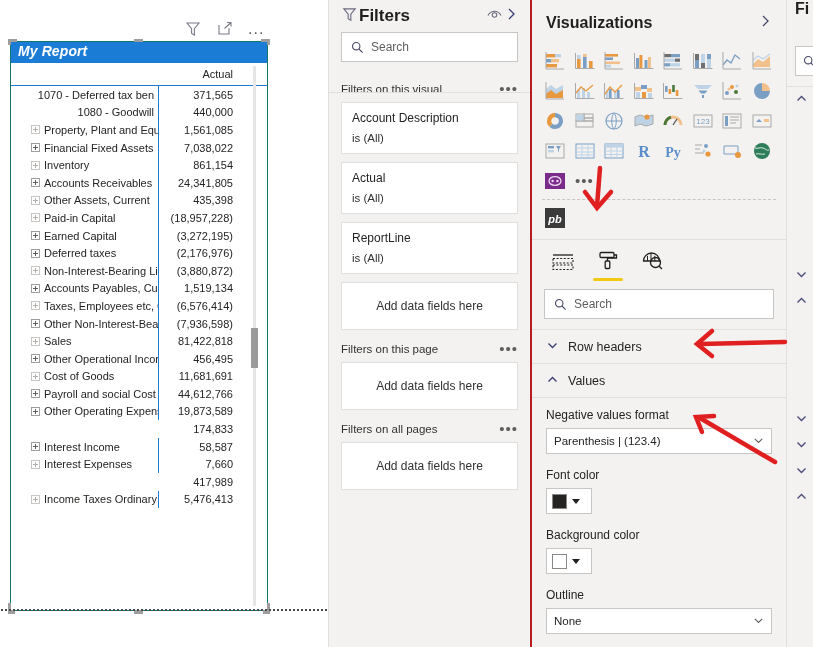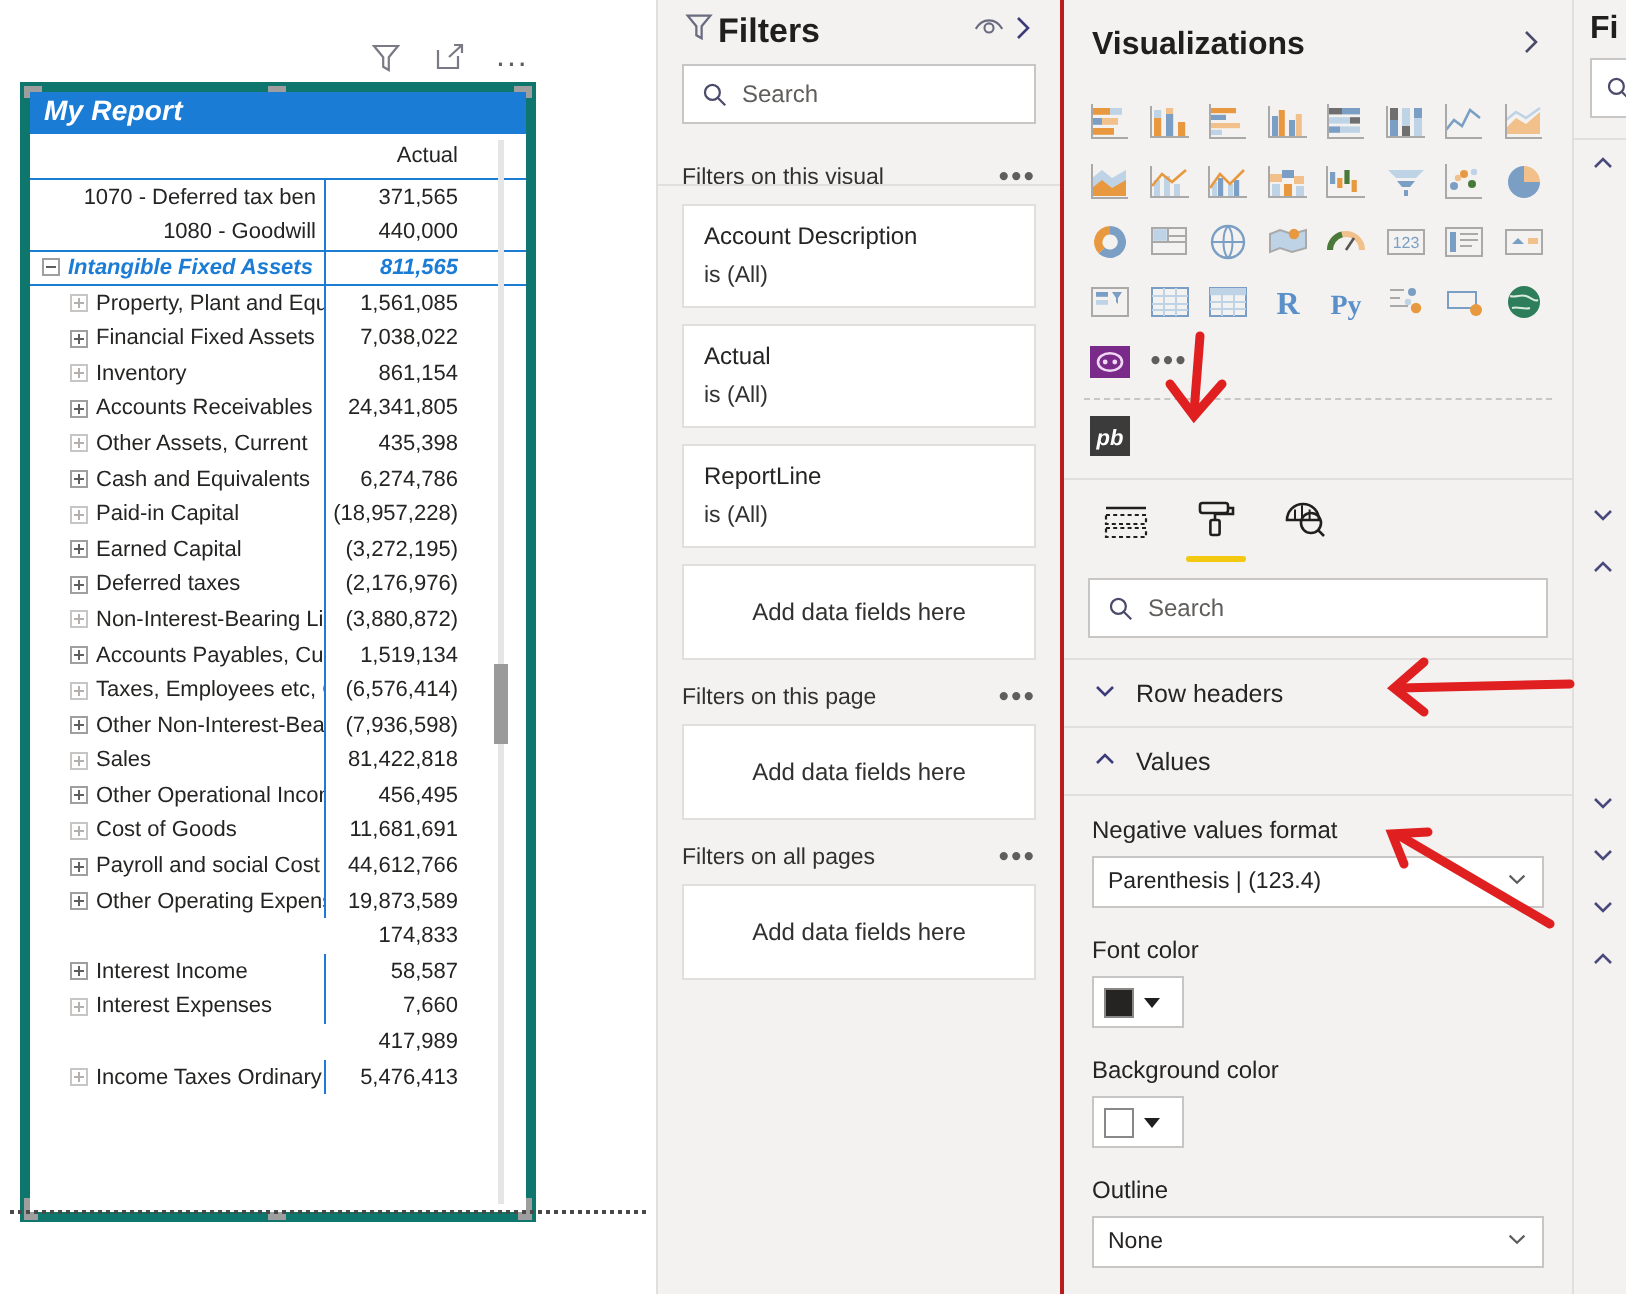--- a/index.html
+++ b/index.html
@@ -26,21 +26,21 @@
   .vt-icon { width: 18px; height: 18px; display: block; cursor: pointer; }
   .vt-dots {
     font-size: 16px; color: #605e5c; letter-spacing: 1px;
     line-height: 10px; cursor: pointer; user-select: none;
   }
 
   
   .sel-frame {
     position: absolute; left: 10px; top: 41px;
     width: 258px; height: 570px;
-    border: 5px solid #0f766e;
+    border: 1px solid #0f766e;
     background: #ffffff;
   }
   .sel-frame.dotted-bottom::after {
     content: ""; position: absolute; left: -10px; right: -60px; bottom: -1px;
     border-bottom: 2px dotted #4c4a48;
   }
   .handle {
     position: absolute; width: 9px; height: 6px; background: #9e9e9e;
   }
   .h-tm { top: -3px; left: 50%; margin-left: -5px; }
@@ -221,21 +221,21 @@
   .caret-sm {
     width: 0; height: 0; border-left: 4px solid transparent;
     border-right: 4px solid transparent; border-top: 5px solid #201f1e;
   }
 
   
   .fields-pane {
     flex: 1 1 auto; height: 647px; background: #f3f2f1;
     border-left: 1px solid #e1dfdd; position: relative; overflow: hidden;
   }
-  .fields-head { height: 29px; display: flex; align-items: center; padding-left: 8px; }
+  .fields-head { height: 46px; display: flex; align-items: flex-start; padding-left: 8px; }
   .fields-title { font-size: 16px; font-weight: bold; color: #201f1e; white-space: nowrap; }
   .fields-search {
     margin: 0 0 0 8px; height: 30px; width: 40px; background: #fff;
     border: 1px solid #c8c6c4; display: flex; align-items: center; padding-left: 7px;
   }
   .fields-div { height: 1px; background: #e1dfdd; margin-top: 10px; }
   .fitem {
     display: flex; align-items: center; gap: 6px; height: 26px;
     padding-left: 8px; font-size: 12px; color: #252423; white-space: nowrap;
   }
@@ -286,27 +286,20 @@
                 <span>1070 - Deferred tax ben</span>
               </div>
               <div class="rvalue">371,565</div>
             </div>
             <div class="m-row">
               <div class="rlabel indented">
                 <span>1080 - Goodwill</span>
               </div>
               <div class="rvalue">440,000</div>
             </div>
-            <div class="m-row subtotal">
-              <div class="rlabel">
-                <span class="expander"></span>
-                <span>Intangible Fixed Assets</span>
-              </div>
-              <div class="rvalue">811,565</div>
-            </div>
             <div class="m-row">
               <div class="rlabel">
                 <span class="expander plus faint"></span>
                 <span>Property, Plant and Equipm</span>
               </div>
               <div class="rvalue">1,561,085</div>
             </div>
             <div class="m-row">
               <div class="rlabel">
                 <span class="expander plus"></span>
@@ -327,27 +320,20 @@
                 <span>Accounts Receivables</span>
               </div>
               <div class="rvalue">24,341,805</div>
             </div>
             <div class="m-row">
               <div class="rlabel">
                 <span class="expander plus faint"></span>
                 <span>Other Assets, Current</span>
               </div>
               <div class="rvalue">435,398</div>
-            </div>
-            <div class="m-row">
-              <div class="rlabel">
-                <span class="expander plus"></span>
-                <span>Cash and Equivalents</span>
-              </div>
-              <div class="rvalue">6,274,786</div>
             </div>
             <div class="m-row">
               <div class="rlabel">
                 <span class="expander plus faint"></span>
                 <span>Paid-in Capital</span>
               </div>
               <div class="rvalue">(18,957,228)</div>
             </div>
             <div class="m-row">
               <div class="rlabel">

